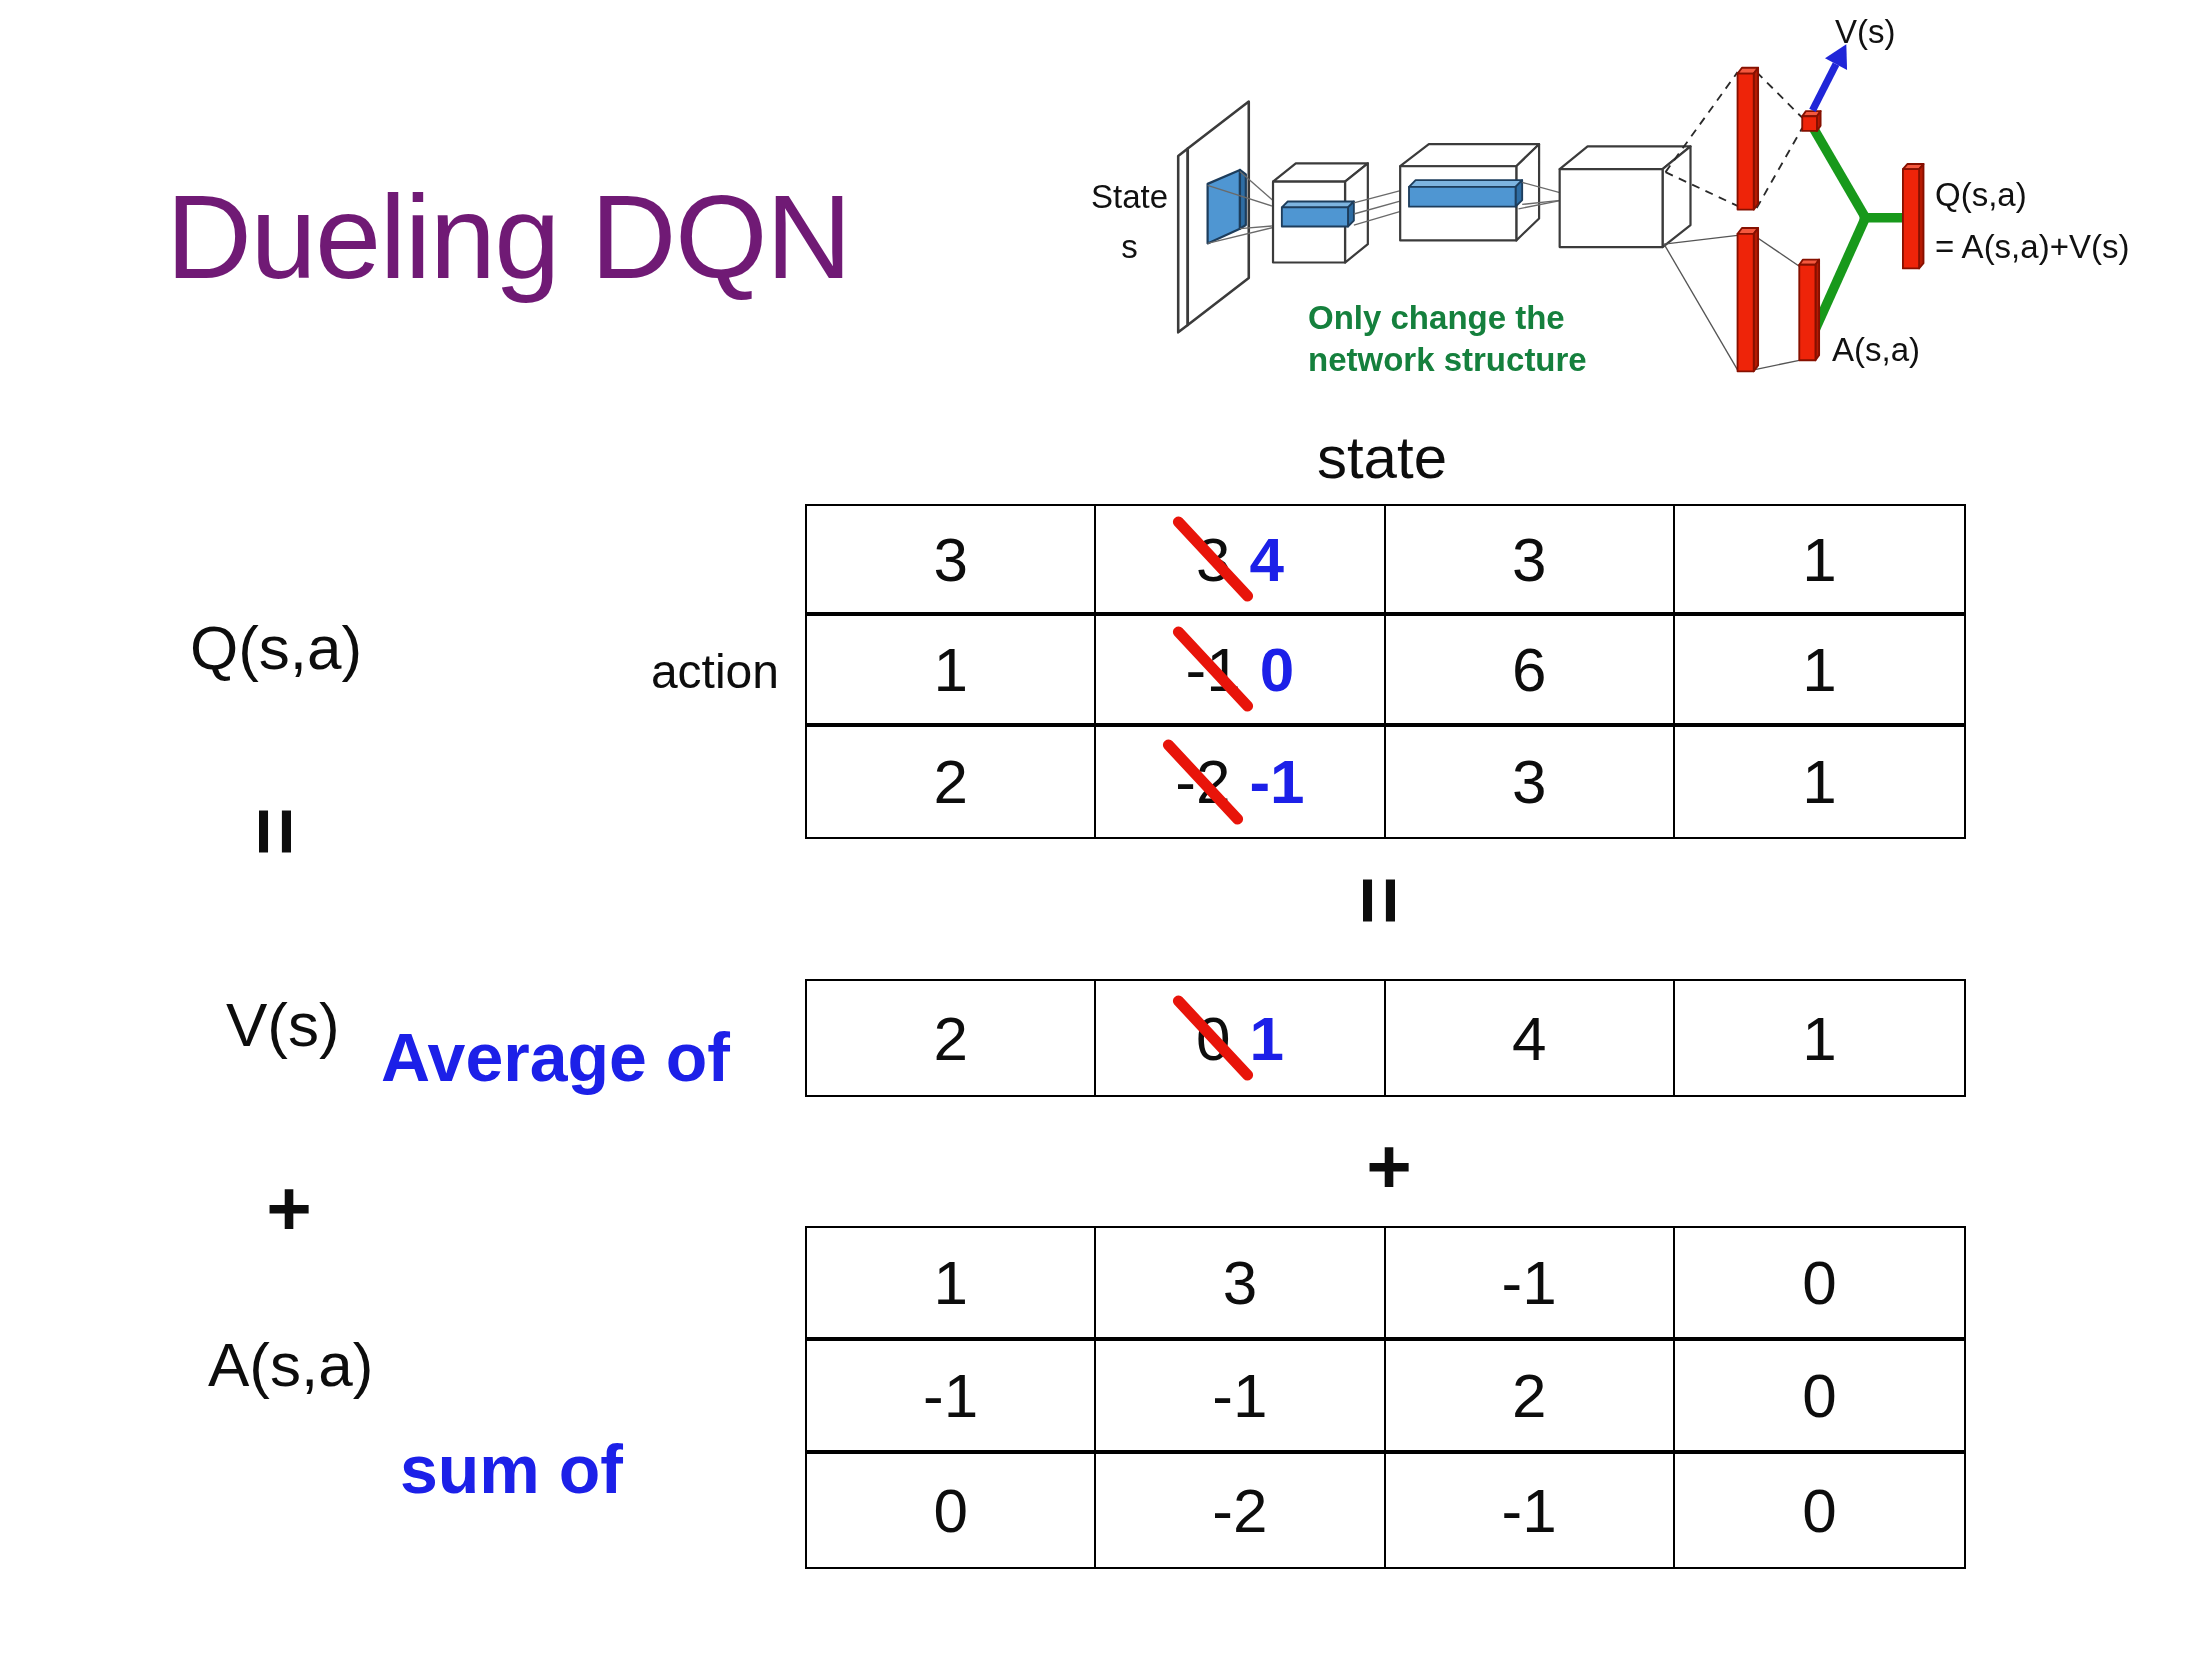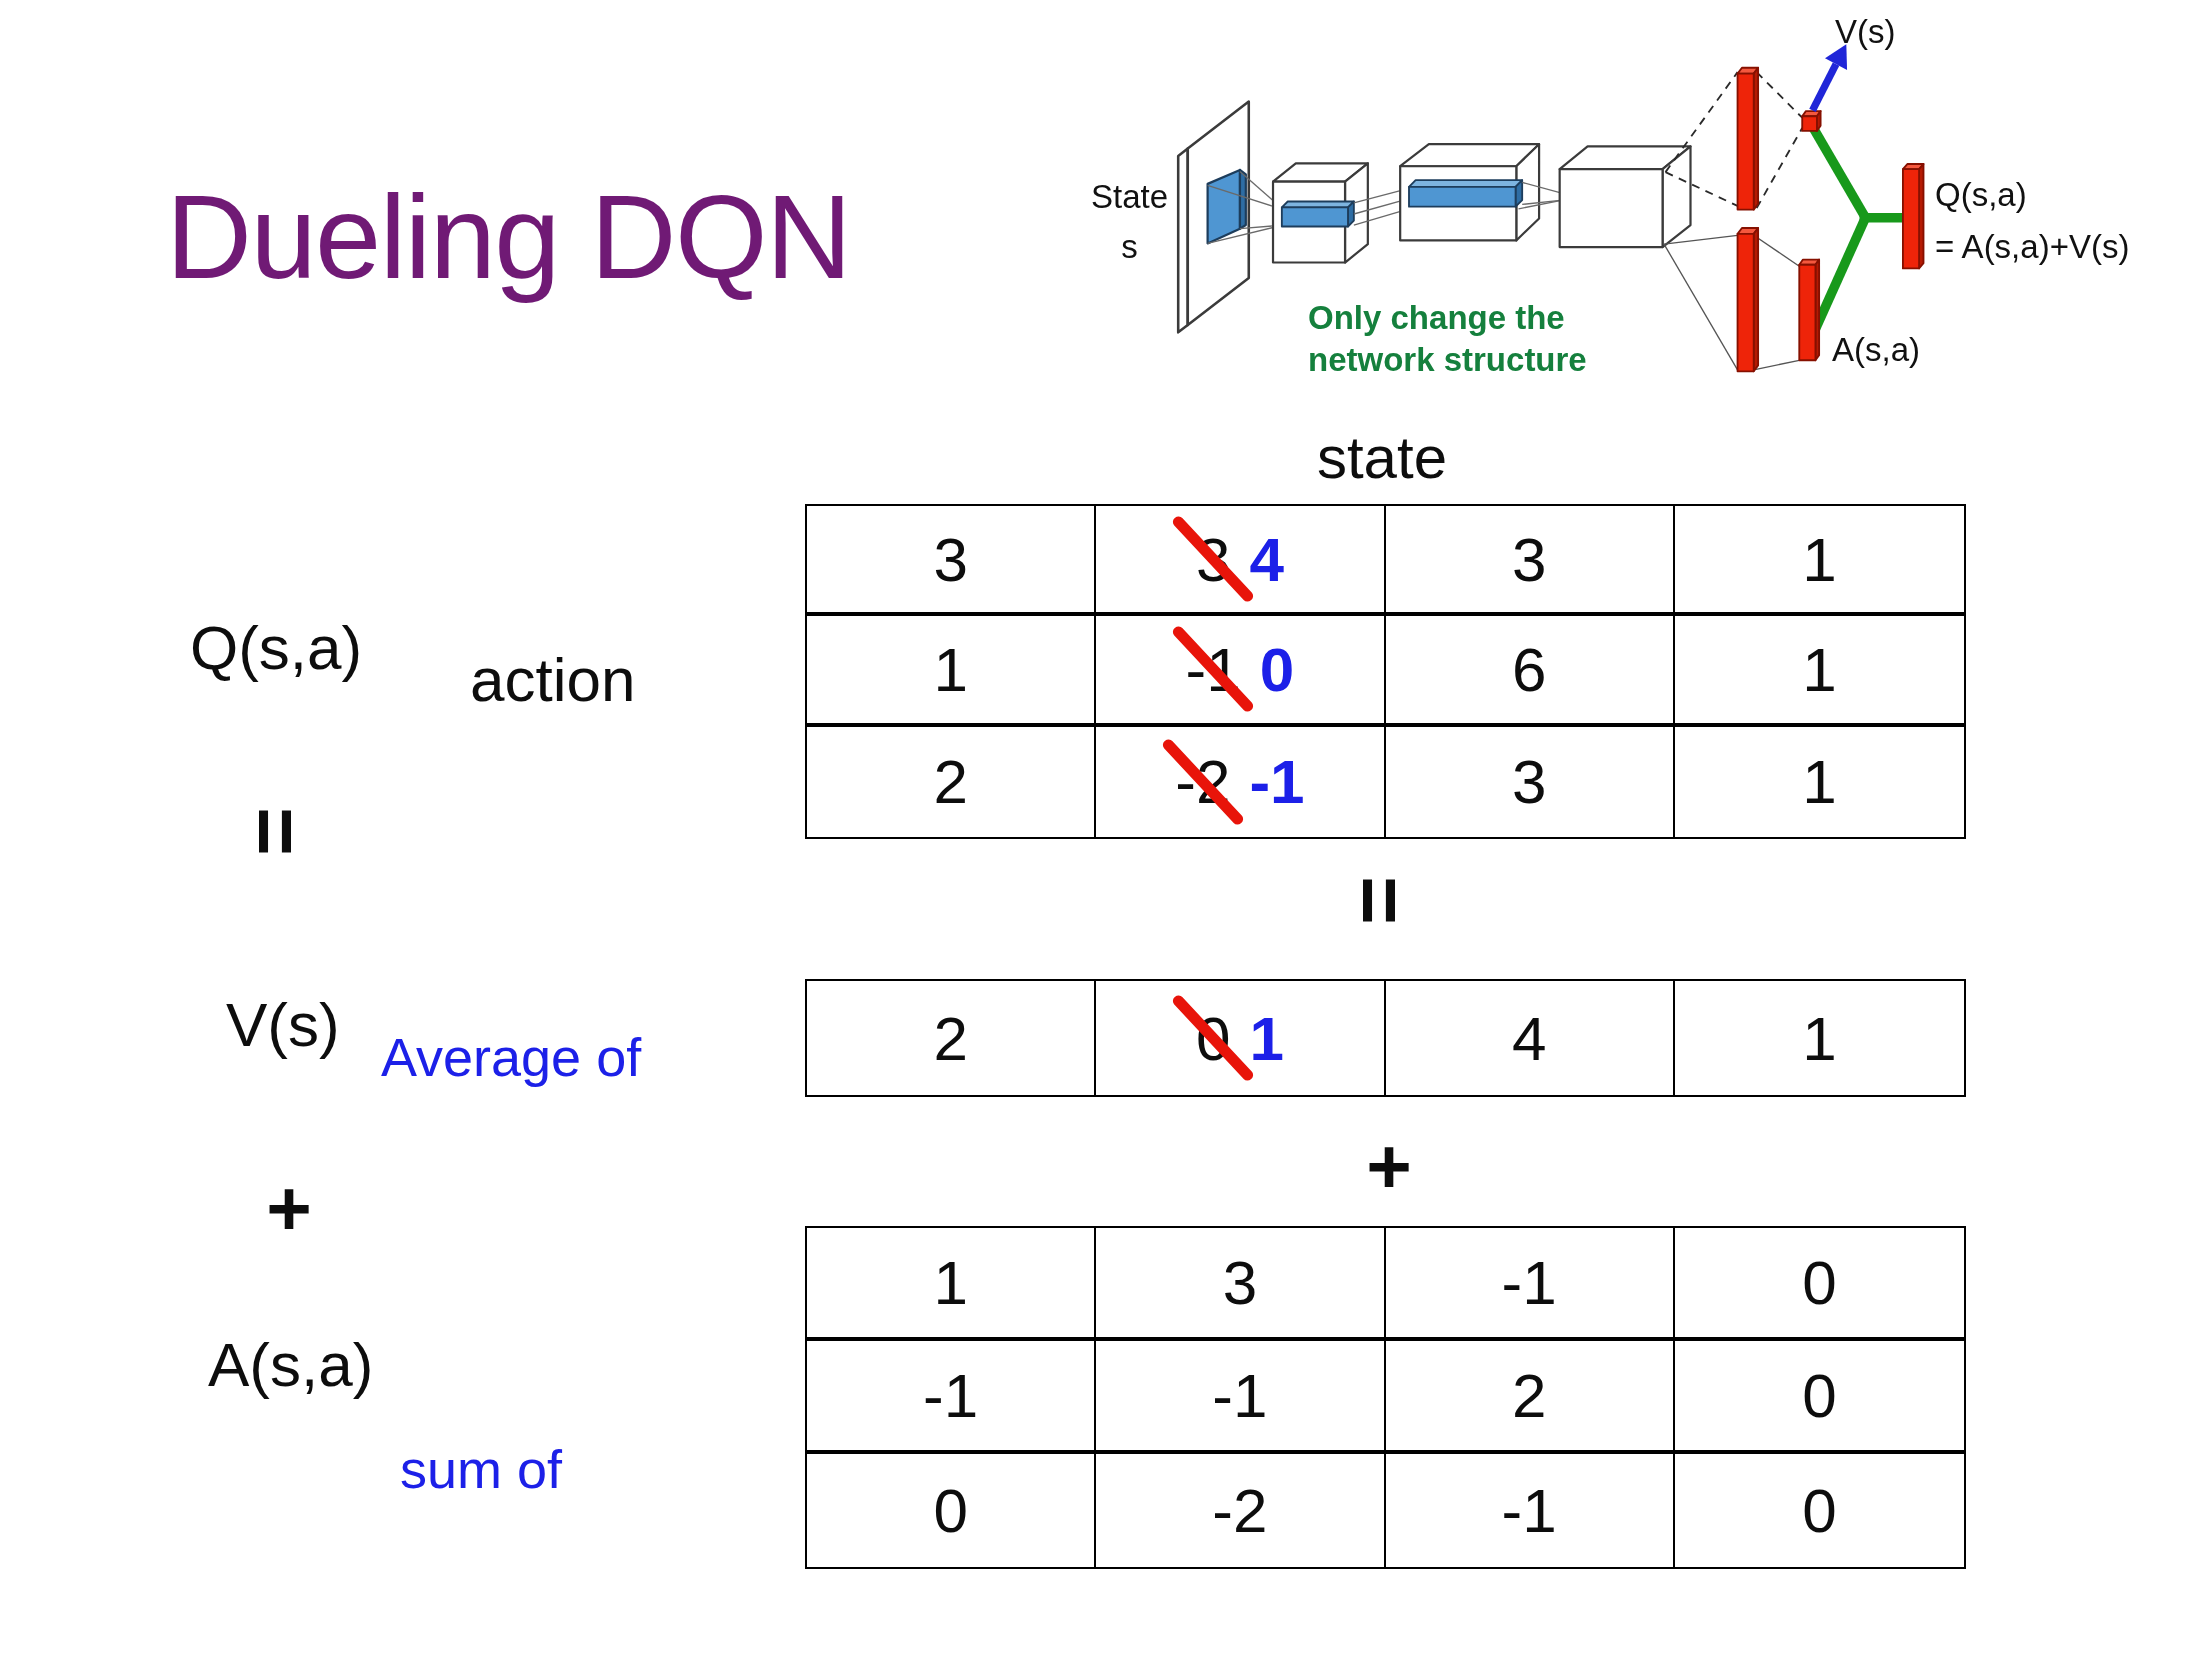--- a/index.html
+++ b/index.html
@@ -3,29 +3,29 @@
 <meta charset="utf-8">
 <style>
   html,body{margin:0;padding:0;background:#ffffff;}
   .slide{
     position:relative;width:2205px;height:1654px;background:#ffffff;overflow:hidden;
     font-family:"Liberation Sans", sans-serif;color:#0d0d0d;
   }
   .title{position:absolute;left:166px;top:168px;font-size:119px;font-weight:400;color:#701a75;letter-spacing:-1.5px;white-space:nowrap;}
   .lbl{position:absolute;font-size:62px;color:#0d0d0d;white-space:nowrap;}
   .dlbl{position:absolute;font-size:33px;color:#111;white-space:nowrap;}
-  .note2{position:absolute;font-size:54px;line-height:88px;color:#1c20e8;white-space:nowrap;}
+  .note2{position:absolute;font-size:68px;line-height:88px;color:#1c20e8;white-space:nowrap;font-weight:bold;}
   .note2 span{display:block;}
   .dnote{position:absolute;font-size:33px;line-height:42px;color:#15803d;white-space:nowrap;font-weight:600;}
   .dnote span{display:block;}
   .sym{position:absolute;width:110px;height:110px;display:flex;align-items:center;justify-content:center;font-weight:bold;color:#0d0d0d;}
   .eqr{font-size:84px;transform:rotate(90deg);}
   .plus{font-size:78px;}
   .statehdr{position:absolute;left:1198px;top:423px;width:368px;text-align:center;font-size:60px;color:#0d0d0d;}
-  .actionlbl{position:absolute;left:470px;top:644px;width:309px;font-size:62px;color:#0d0d0d;}
+  .actionlbl{position:absolute;left:470px;top:644px;width:309px;text-align:right;font-size:48px;color:#0d0d0d;}
   .mtable{position:absolute;left:805px;width:1161px;display:grid;grid-template-columns:repeat(4,1fr);border:2.9px solid #000;background:#fff;box-sizing:border-box;}
   #q-table{top:504px;height:335px;grid-template-rows:repeat(3,1fr);}
   #v-table{top:979px;height:118px;grid-template-rows:1fr;}
   #a-table{top:1226px;height:343px;grid-template-rows:repeat(3,1fr);}
   .cell{border-right:2.9px solid #000;border-bottom:4.4px solid #000;display:flex;align-items:center;justify-content:center;font-size:62px;color:#0d0d0d;box-sizing:border-box;overflow:visible;}
   .cell:nth-child(4n){border-right:none;}
   #q-table .cell:nth-child(n+9){border-bottom:none;}
   #v-table .cell{border-bottom:none;}
   #a-table .cell:nth-child(n+9){border-bottom:none;}
   .old{position:relative;display:inline-block;}

